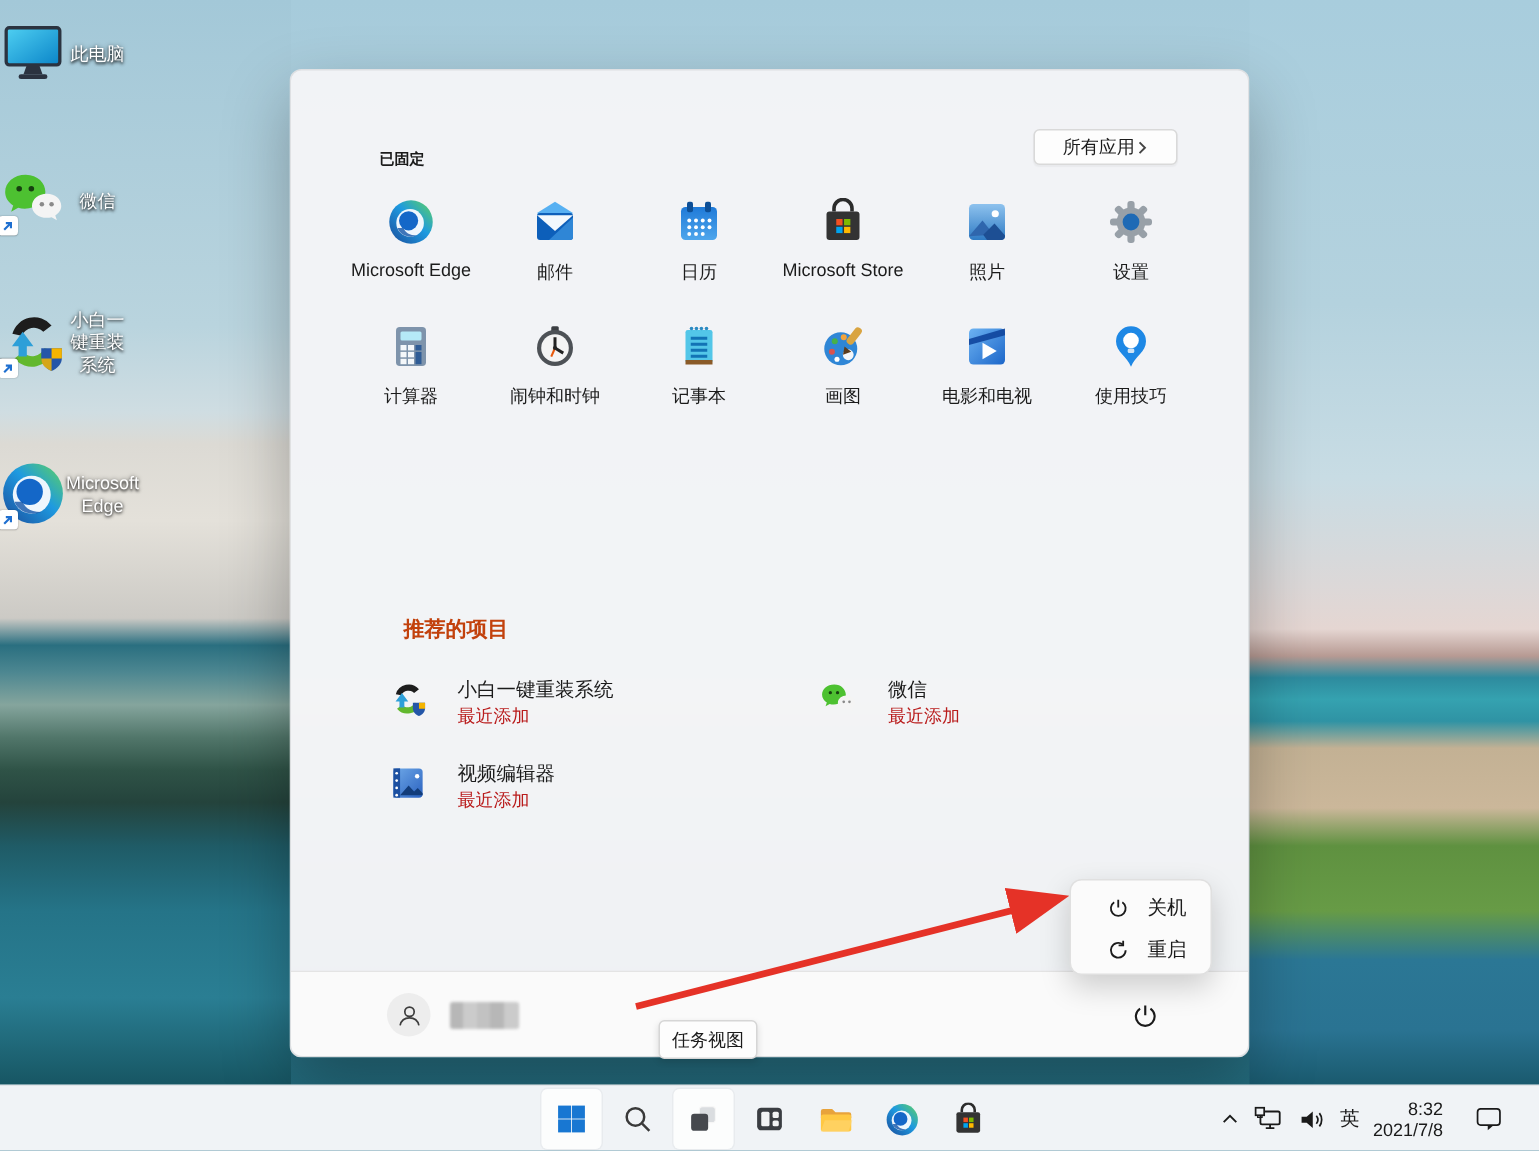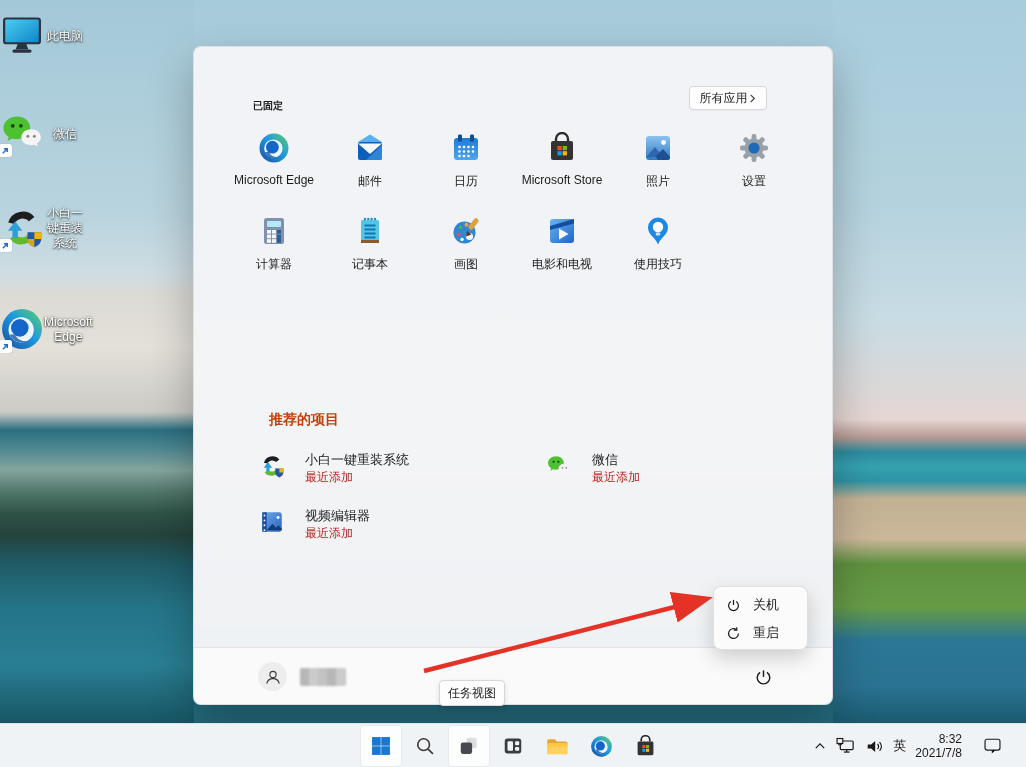--- a/index.html
+++ b/index.html
@@ -31,21 +31,21 @@
   .dt-label { margin-top:2px; font-size:12px; line-height:15px; color:#fff; text-align:center; width:82px;
     text-shadow:0 1px 2px rgba(0,0,0,.85), 0 0 3px rgba(0,0,0,.5); }
   .sc-badge { position:absolute; left:-1px; bottom:-1px; width:13px; height:13px; background:#fff;
     border-radius:2.5px; box-shadow:0 0 1px rgba(0,0,0,.4); display:flex; align-items:center; justify-content:center; }
 
   
   .start-menu { position:absolute; left:193px; top:46px; width:640px; height:659px;
     background:rgba(243,244,246,.98); border:1px solid rgba(0,0,0,.08); border-radius:8px;
     box-shadow:0 18px 45px rgba(0,0,0,.28); }
   .sm-header { position:absolute; left:59px; top:52px; font-size:10px; font-weight:bold; color:#1b1b1b; }
-  .all-apps-btn { position:absolute; left:495px; top:39px; width:78px; height:24px; background:#fdfdfd;
+  .all-apps-btn { position:absolute; left:495px; top:39px; width:96px; height:24px; background:#fdfdfd;
     border:1px solid #d9d9d9; border-radius:4px; display:flex; align-items:center; justify-content:center;
     gap:0; font-size:12px; color:#1b1b1b; cursor:pointer; box-shadow:0 1px 1px rgba(0,0,0,.04); }
   .app-grid { position:absolute; left:32px; top:79px; width:576px; display:flex; flex-wrap:wrap; }
   .app-tile { width:96px; height:83px; display:flex; flex-direction:column; align-items:center; border-radius:4px; cursor:pointer; }
   .app-tile .ic { width:32px; height:32px; margin-top:6px; }
   .app-tile .app-label { margin-top:9px; font-size:12px; color:#1b1b1b; max-width:92px; white-space:nowrap; overflow:hidden; text-align:center; }
   .sm-rec-header { position:absolute; left:75px; top:364px; font-size:14px; font-weight:bold; color:#c2410c; }
   .rec-grid { position:absolute; left:65px; top:404px; display:grid; grid-template-columns:287px 287px; row-gap:22px; }
   .rec-item { display:flex; align-items:flex-start; border-radius:4px; cursor:pointer; }
   .rec-item .ric { width:26px; height:26px; margin-top:2px; }
@@ -58,21 +58,21 @@
   .user-avatar { width:29px; height:29px; border-radius:50%; background:#ededed; display:flex; align-items:center; justify-content:center; }
   .user-name-blur { margin-left:13px; width:46px; height:18px; border-radius:2px;
     background:repeating-linear-gradient(90deg,#b7b7b7 0 9px,#cbcbcb 9px 18px,#c2c2c2 18px 27px);
     filter:blur(1.2px); }
   .power-btn { position:absolute; right:56px; top:16px; width:26px; height:26px; border-radius:4px;
     display:flex; align-items:center; justify-content:center; cursor:pointer; }
 
   
   .power-flyout { position:absolute; left:713px; top:586px; width:95px; height:64px; background:#fbfbfb;
     border:1px solid #e0e0e0; border-radius:8px; box-shadow:0 8px 20px rgba(0,0,0,.18); padding:4px 0; z-index:30; }
-  .pf-item { height:28px; display:flex; align-items:center; padding-left:12px; gap:12px; font-size:13px; color:#1b1b1b; cursor:pointer; }
+  .pf-item { height:28px; display:flex; align-items:center; padding-left:24px; gap:12px; font-size:13px; color:#1b1b1b; cursor:pointer; }
 
   
   .tooltip { position:absolute; left:439px; top:680px; width:66px; height:26px; background:#fdfdfd;
     border:1px solid #d6d6d6; border-radius:4px; box-shadow:0 2px 5px rgba(0,0,0,.12);
     display:flex; align-items:center; justify-content:center; font-size:12px; color:#1b1b1b; z-index:25; }
 
   
   .red-arrow { position:absolute; inset:0; width:1026px; height:767px; pointer-events:none; z-index:40; }
 
   
@@ -305,20 +305,34 @@
               <rect x="19" y="15" width="4" height="3.6"></rect>
               <rect x="19" y="19.6" width="4" height="8.2"></rect>
             </g>
           </svg>
         </span>
       <span class="app-label">计算器</span>
     </div>
     <div class="app-tile">
       <span class="ic">
           <svg width="32" height="32" viewBox="0 0 32 32">
+            <rect x="13.5" y="2.5" width="5" height="4" rx="1" fill="#3c3f43"></rect>
+            <circle cx="16" cy="17" r="12" fill="#4d5156"></circle>
+            <circle cx="16" cy="17" r="9.2" fill="#f4f4f4"></circle>
+            <path d="M16 17V9.8" stroke="#222" stroke-width="2"></path>
+            <path d="M16 17l5.5 3.4" stroke="#222" stroke-width="2"></path>
+            <path d="M16 17l-2.5 5.8" stroke="#e8590c" stroke-width="1.4"></path>
+            <circle cx="16" cy="17" r="1.4" fill="#222"></circle>
+          </svg>
+        </span>
+      <span class="app-label">闹钟和时钟</span>
+    </div>
+    <div class="app-tile">
+      <span class="ic">
+          <svg width="32" height="32" viewBox="0 0 32 32">
             <rect x="7" y="5" width="18" height="22" rx="1.5" fill="#53c6e8"></rect>
             <rect x="7" y="25" width="18" height="3" fill="#8a5a28"></rect>
             <g fill="#2b8ac2">
               <circle cx="11" cy="4" r="1.2"></circle>
               <circle cx="14.3" cy="4" r="1.2"></circle>
               <circle cx="17.6" cy="4" r="1.2"></circle>
               <circle cx="21" cy="4" r="1.2"></circle>
             </g>
             <g fill="#1273b5">
               <rect x="10.5" y="9.5" width="11" height="2"></rect>

